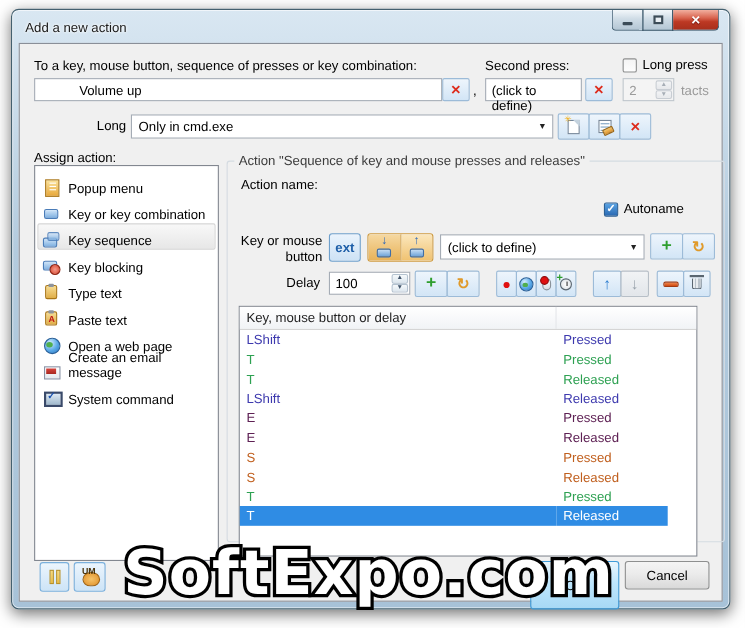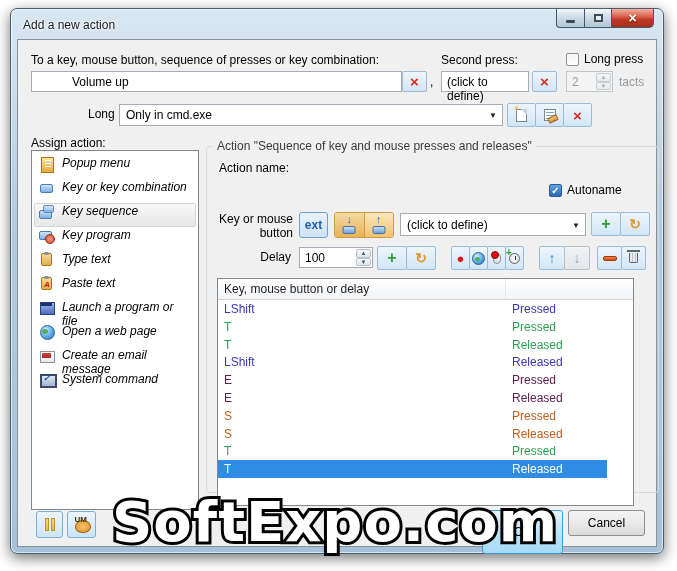--- a/index.html
+++ b/index.html
@@ -107,22 +107,22 @@
   .halfkey { flex: 1; position: relative; background: linear-gradient(#fbe7bd, #f0c271); }
   .halfkey.left { background: linear-gradient(#f6d9a2, #e8b258); border-right: 1px solid #cf9b40; }
   .halfkey .ar { position: absolute; top: 0; left: 50%; transform: translateX(-50%);
     font-size: 11px; font-weight: bold; color: #2a66b8; line-height: 12px; }
   .halfkey .kc { position: absolute; bottom: 3px; left: 50%; transform: translateX(-50%);
     width: 13px; height: 8px; background: linear-gradient(#c6ddf4, #6ea3d8);
     border: 1px solid #3f6ea8; border-radius: 2px; }
 
   
   .listbox { position: absolute; background: #fff; border: 1px solid #828790; padding: 4px 2px; }
-  .side-item { height: 24px; display: flex; align-items: flex-start; gap: 7px; padding: 0 4px;
-    border: 1px solid transparent; border-radius: 2px; font-style: italic; }
+  .side-item { height: 24px; display: flex; align-items: flex-end; gap: 7px; padding: 0 4px;
+    border: 1px solid transparent; border-radius: 2px; }
   .side-item.sel { background: linear-gradient(#f8f8f8, #e7e7e7); border-color: #d5d5d5; }
   .sic { width: 16px; height: 16px; flex: none; position: relative; }
   .ic-popup-menu::before { content: ""; position: absolute; left: 2px; top: 1px; width: 11px; height: 14px;
     background: linear-gradient(#fbe29a, #e8a93c); border: 1px solid #a97516; }
   .ic-popup-menu::after { content: ""; position: absolute; left: 6px; top: 4px; width: 6px; height: 1px;
     background: #fff; box-shadow: 0 3px 0 #fff, 0 6px 0 #fff; }
   .kcap { position: absolute; width: 13px; height: 9px; border-radius: 2px;
     background: linear-gradient(#cfe4f8, #7fb0e0); border: 1px solid #4a7cb8; }
   .ic-key-combination .kcap { left: 1px; top: 4px; }
   .ic-key-sequence .kcap.b { left: 0; top: 6px; }
@@ -271,37 +271,33 @@
           <span class="sic ic-key-sequence">
             <span class="kcap b"></span>
             <span class="kcap a"></span>
           </span>
           <span>Key sequence</span>
         </div>
         <div class="side-item">
           <span class="sic ic-key-blocking">
             <span class="kcap"></span>
           </span>
-          <span>Key program</span>
+          <span>Key blocking</span>
         </div>
         <div class="side-item">
           <span class="sic ic-type-text">
             <span class="clipb"></span>
           </span>
           <span>Type text</span>
         </div>
         <div class="side-item">
           <span class="sic ic-paste-text">
             <span class="clipb"></span>
           </span>
           <span>Paste text</span>
-        </div>
-        <div class="side-item">
-          <span class="sic ic-launch-program"></span>
-          <span>Launch a program or file</span>
         </div>
         <div class="side-item">
           <span class="sic ic-open-web-page"></span>
           <span>Open a web page</span>
         </div>
         <div class="side-item">
           <span class="sic ic-email-message"></span>
           <span>Create an email message</span>
         </div>
         <div class="side-item">

